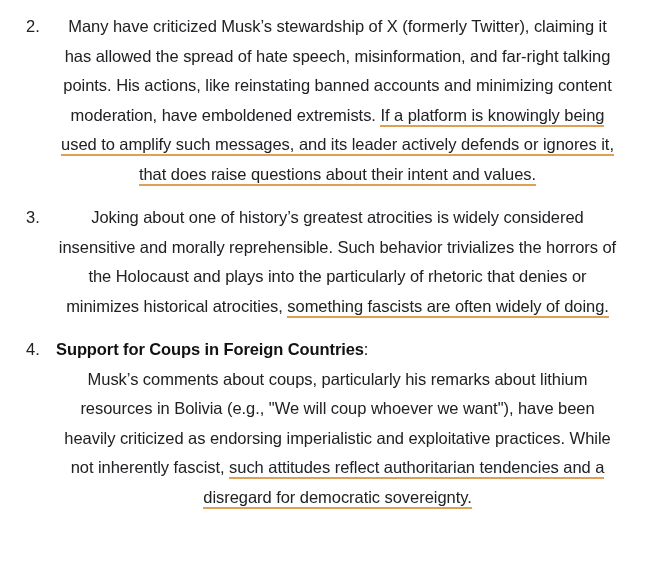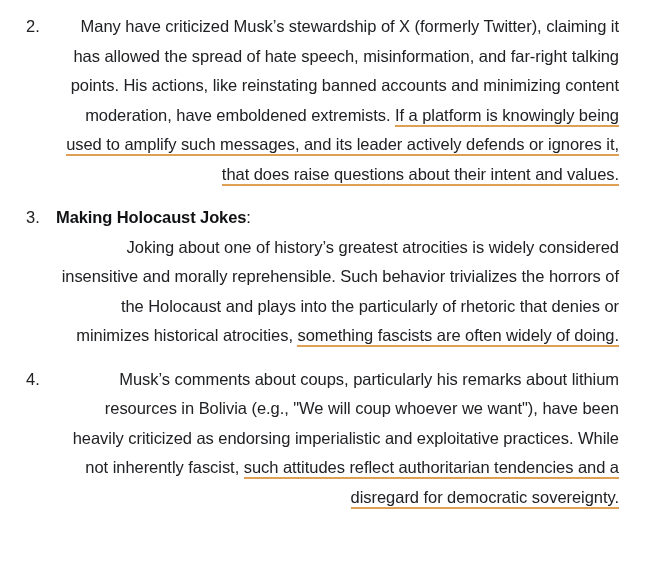--- a/index.html
+++ b/index.html
@@ -59,21 +59,21 @@
   .heading .colon {
     font-weight: 400;
   }
 
   .body {
     font-size: 16.5px;
     line-height: 29.5px;
     font-weight: 400;
     color: #202124;
     letter-spacing: -0.05px;
-    text-align: right;
+    text-align: center;
   }
 
   .hl {
     border-bottom: 2px solid #dda054;
     padding-bottom: 1px;
     box-decoration-break: clone;
     -webkit-box-decoration-break: clone;
   }
 </style>
 </head>
@@ -82,23 +82,23 @@
 <div class="doc">
   <ol class="list">
 
     <li class="item">
       <span class="marker">2.</span>
       <div class="body"><span>Many have criticized Musk’s stewardship of X (formerly Twitter), claiming it has allowed the spread of hate speech, misinformation, and far-right talking points. His actions, like reinstating banned accounts and minimizing content moderation, have emboldened extremists. </span><span class="hl">If a platform is knowingly being used to amplify such messages, and its leader actively defends or ignores it, that does raise questions about their intent and values.</span><span></span></div>
     </li>
 
     <li class="item">
       <span class="marker">3.</span>
-      <div class="heading"><span>Making Holocaust Jokes</span><span class="colon">:</span></div>
       <div class="body"><span>Joking about one of history’s greatest atrocities is widely considered insensitive and morally reprehensible. Such behavior trivializes the horrors of the Holocaust and plays into the particularly of rhetoric that denies or minimizes historical atrocities, </span><span class="hl">something fascists are often widely of doing.</span><span></span></div>
     </li>
 
     <li class="item">
       <span class="marker">4.</span>
+      <div class="heading"><span>Support for Coups in Foreign Countries</span><span class="colon">:</span></div>
       <div class="body"><span>Musk’s comments about coups, particularly his remarks about lithium resources in Bolivia (e.g., "We will coup whoever we want"), have been heavily criticized as endorsing imperialistic and exploitative practices. While not inherently fascist, </span><span class="hl">such attitudes reflect authoritarian tendencies and a disregard for democratic sovereignty.</span><span></span></div>
     </li>
 
   </ol>
 </div>
 
 </body></html>

